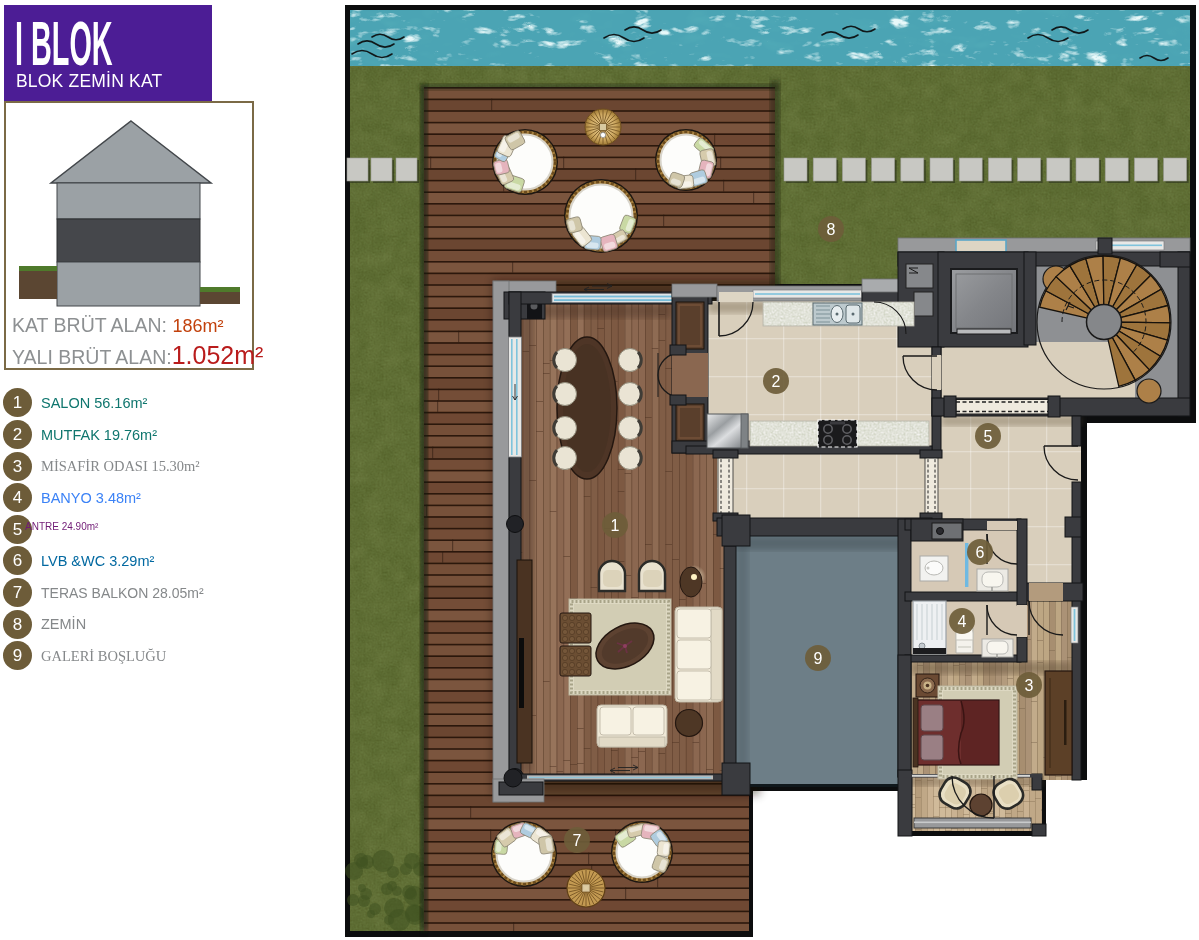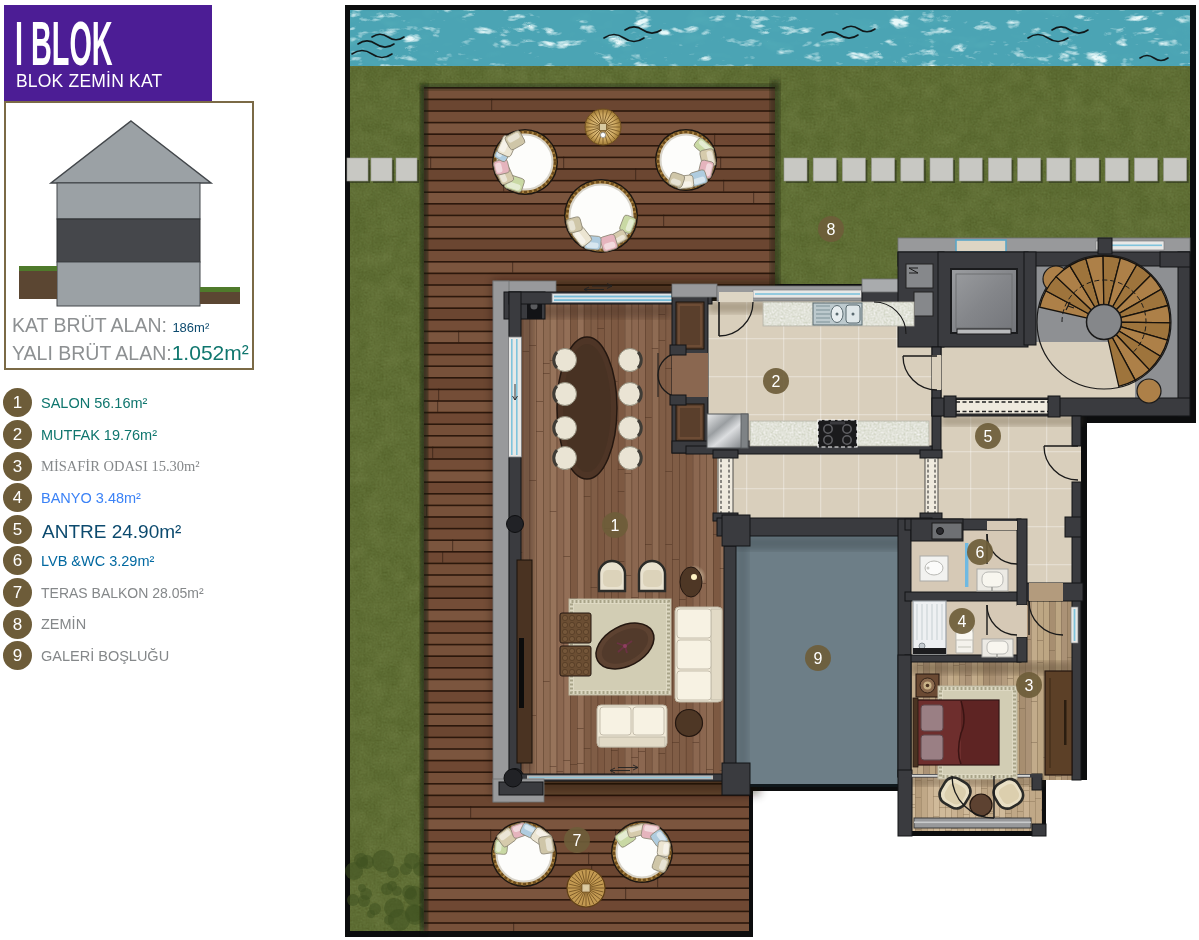--- a/index.html
+++ b/index.html
@@ -1732,41 +1732,41 @@
 <polygon points="131,20 211,82 51,82" fill="#9ba1a5" stroke="#43474b" stroke-width="1.5"></polygon>
 <rect x="57" y="82" width="143" height="36" fill="#9ba1a5" stroke="#43474b" stroke-width="1"></rect>
 <rect x="57" y="118" width="143" height="43" fill="#45474b" stroke="#2c2e31" stroke-width="1"></rect>
 <rect x="57" y="161" width="143" height="44" fill="#9ba1a5" stroke="#43474b" stroke-width="1"></rect>
 <rect x="19" y="165" width="38" height="5" fill="#4f7a2b"></rect>
 <rect x="19" y="170" width="38" height="28" fill="#5b4632"></rect>
 <rect x="200" y="186" width="40" height="5" fill="#4f7a2b"></rect>
 <rect x="200" y="191" width="40" height="12" fill="#5b4632"></rect>
 </svg>
 
-<div style="position:absolute;left:12px;top:314px;font-family:'Liberation Sans',sans-serif;font-size:19.5px;color:#8d9092">KAT BRÜT ALAN: <span style="color:#0c4a6e;font-size:13px">186m²</span></div>
-<div style="position:absolute;left:12px;top:341px;font-family:'Liberation Sans',sans-serif;font-size:19.5px;color:#8d9092">YALI BRÜT ALAN:<span style="color:#0f766e;font-size:21px">1.052m²</span></div>
+<div style="position:absolute;left:12px;top:314px;font-family:'Liberation Sans',sans-serif;font-size:19.5px;color:#8d9092">KAT BRÜT ALAN: <span style="color:#c2410c;font-size:18px">186m²</span></div>
+<div style="position:absolute;left:12px;top:341px;font-family:'Liberation Sans',sans-serif;font-size:19.5px;color:#8d9092">YALI BRÜT ALAN:<span style="color:#b91c1c;font-size:25px">1.052m²</span></div>
 
 <div style="position:absolute;left:3px;top:388px;width:29px;height:29px;border-radius:50%;background:#6d5c39;color:#fff;font-family:'Liberation Sans',sans-serif;font-size:17px;text-align:center;line-height:29px">1</div>
 <div style="position:absolute;left:41px;top:395px;font-family:'Liberation Sans',sans-serif;font-size:14.5px;color:#0f766e;white-space:nowrap">SALON 56.16m²</div>
 
 <div style="position:absolute;left:3px;top:420px;width:29px;height:29px;border-radius:50%;background:#6d5c39;color:#fff;font-family:'Liberation Sans',sans-serif;font-size:17px;text-align:center;line-height:29px">2</div>
 <div style="position:absolute;left:41px;top:427px;font-family:'Liberation Sans',sans-serif;font-size:14.5px;color:#0f766e;white-space:nowrap">MUTFAK 19.76m²</div>
 
 <div style="position:absolute;left:3px;top:452px;width:29px;height:29px;border-radius:50%;background:#6d5c39;color:#fff;font-family:'Liberation Sans',sans-serif;font-size:17px;text-align:center;line-height:29px">3</div>
 <div style="position:absolute;left:41px;top:458px;font-family:Liberation Serif, serif;font-size:14.5px;color:#85888a;white-space:nowrap">MİSAFİR ODASI 15.30m²</div>
 
 <div style="position:absolute;left:3px;top:483px;width:29px;height:29px;border-radius:50%;background:#6d5c39;color:#fff;font-family:'Liberation Sans',sans-serif;font-size:17px;text-align:center;line-height:29px">4</div>
 <div style="position:absolute;left:41px;top:490px;font-family:'Liberation Sans',sans-serif;font-size:14.5px;color:#3b82f6;white-space:nowrap">BANYO 3.48m²</div>
 
 <div style="position:absolute;left:3px;top:515px;width:29px;height:29px;border-radius:50%;background:#6d5c39;color:#fff;font-family:'Liberation Sans',sans-serif;font-size:17px;text-align:center;line-height:29px">5</div>
-<div style="position:absolute;left:42px;top:521px;font-family:'Liberation Sans',sans-serif;font-size:19px;color:#0c4a6e;white-space:nowrap">ANTRE 24.90m²</div>
+<div style="position:absolute;left:25px;top:521px;font-family:'Liberation Sans',sans-serif;font-size:10px;color:#701a75;white-space:nowrap">ANTRE 24.90m²</div>
 
 <div style="position:absolute;left:3px;top:546px;width:29px;height:29px;border-radius:50%;background:#6d5c39;color:#fff;font-family:'Liberation Sans',sans-serif;font-size:17px;text-align:center;line-height:29px">6</div>
 <div style="position:absolute;left:41px;top:553px;font-family:'Liberation Sans',sans-serif;font-size:14.5px;color:#0369a1;white-space:nowrap">LVB &amp;WC 3.29m²</div>
 
 <div style="position:absolute;left:3px;top:578px;width:29px;height:29px;border-radius:50%;background:#6d5c39;color:#fff;font-family:'Liberation Sans',sans-serif;font-size:17px;text-align:center;line-height:29px">7</div>
 <div style="position:absolute;left:41px;top:585px;font-family:Liberation Sans, sans-serif;font-size:14px;color:#85888a;white-space:nowrap">TERAS BALKON 28.05m²</div>
 
 <div style="position:absolute;left:3px;top:610px;width:29px;height:29px;border-radius:50%;background:#6d5c39;color:#fff;font-family:'Liberation Sans',sans-serif;font-size:17px;text-align:center;line-height:29px">8</div>
 <div style="position:absolute;left:41px;top:616px;font-family:'Liberation Sans',sans-serif;font-size:14.5px;color:#85888a;white-space:nowrap">ZEMİN</div>
 
 <div style="position:absolute;left:3px;top:641px;width:29px;height:29px;border-radius:50%;background:#6d5c39;color:#fff;font-family:'Liberation Sans',sans-serif;font-size:17px;text-align:center;line-height:29px">9</div>
-<div style="position:absolute;left:41px;top:648px;font-family:Liberation Sans, sans-serif;font-size:14.5px;color:#85888a;white-space:nowrap">GALERİ BOŞLUĞU</div>
+<div style="position:absolute;left:41px;top:648px;font-family:Liberation Serif, serif;font-size:14.5px;color:#85888a;white-space:nowrap">GALERİ BOŞLUĞU</div>
 
 </body></html>

